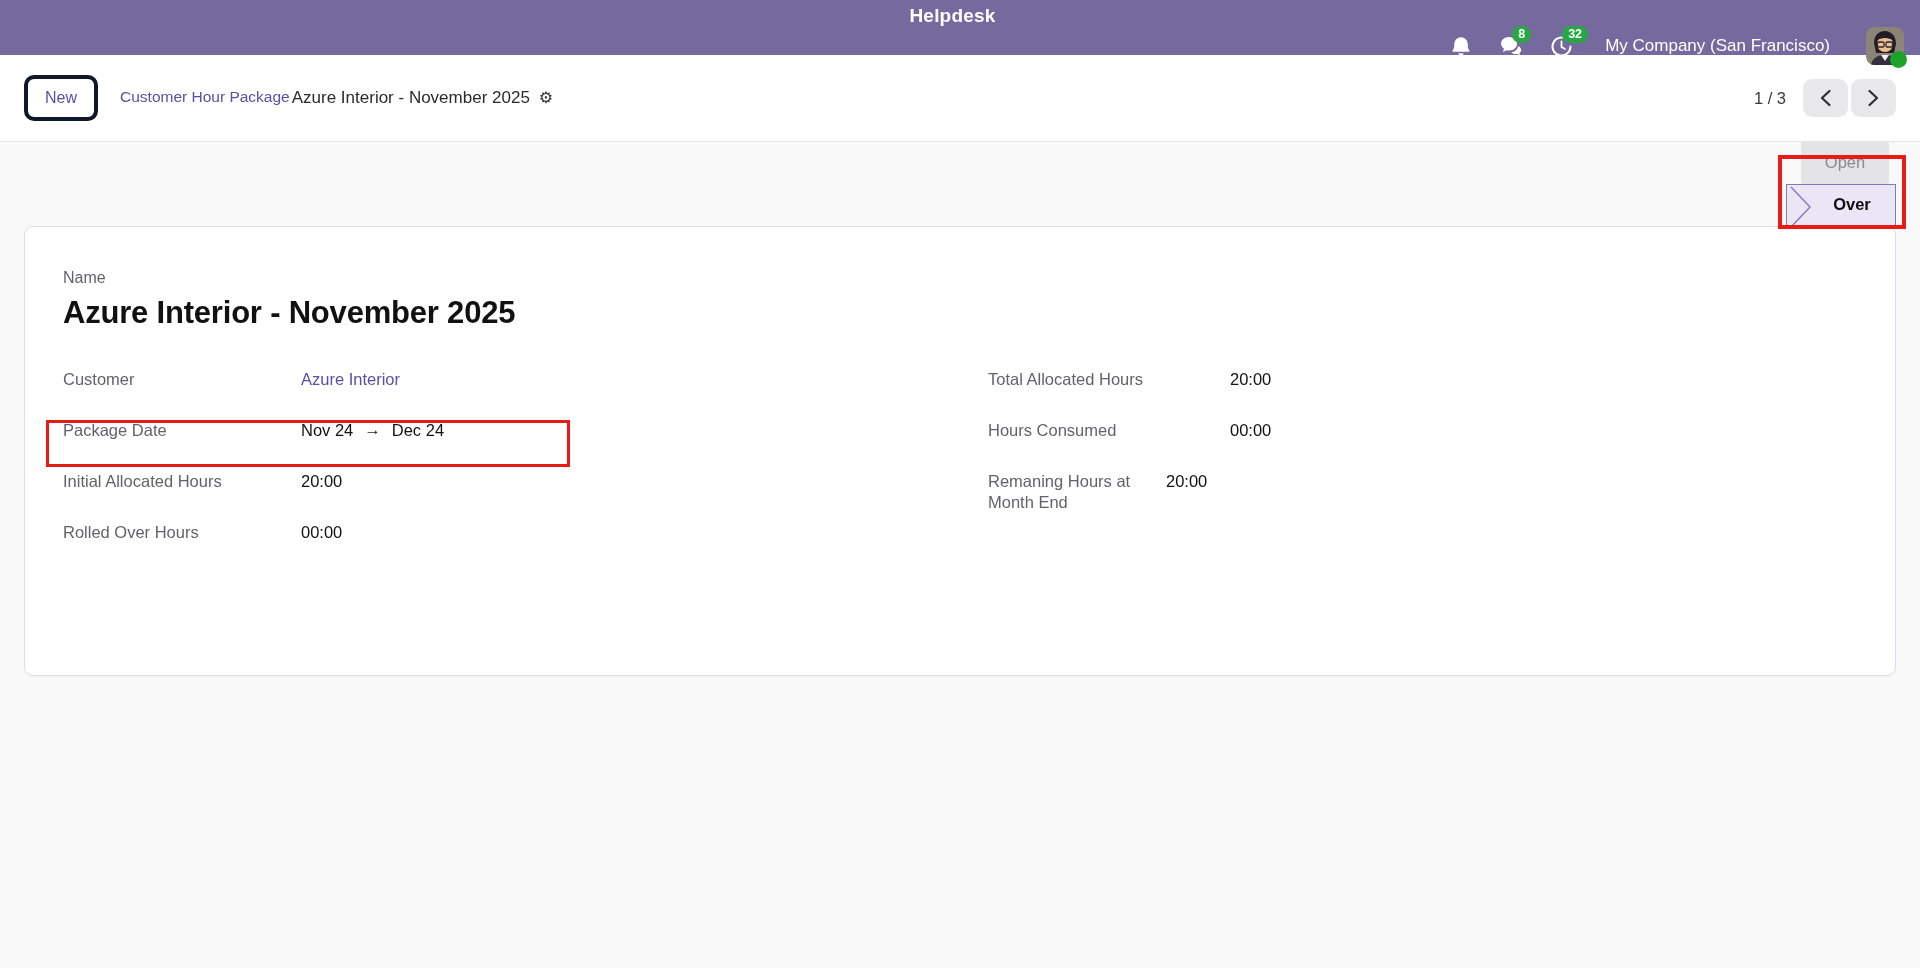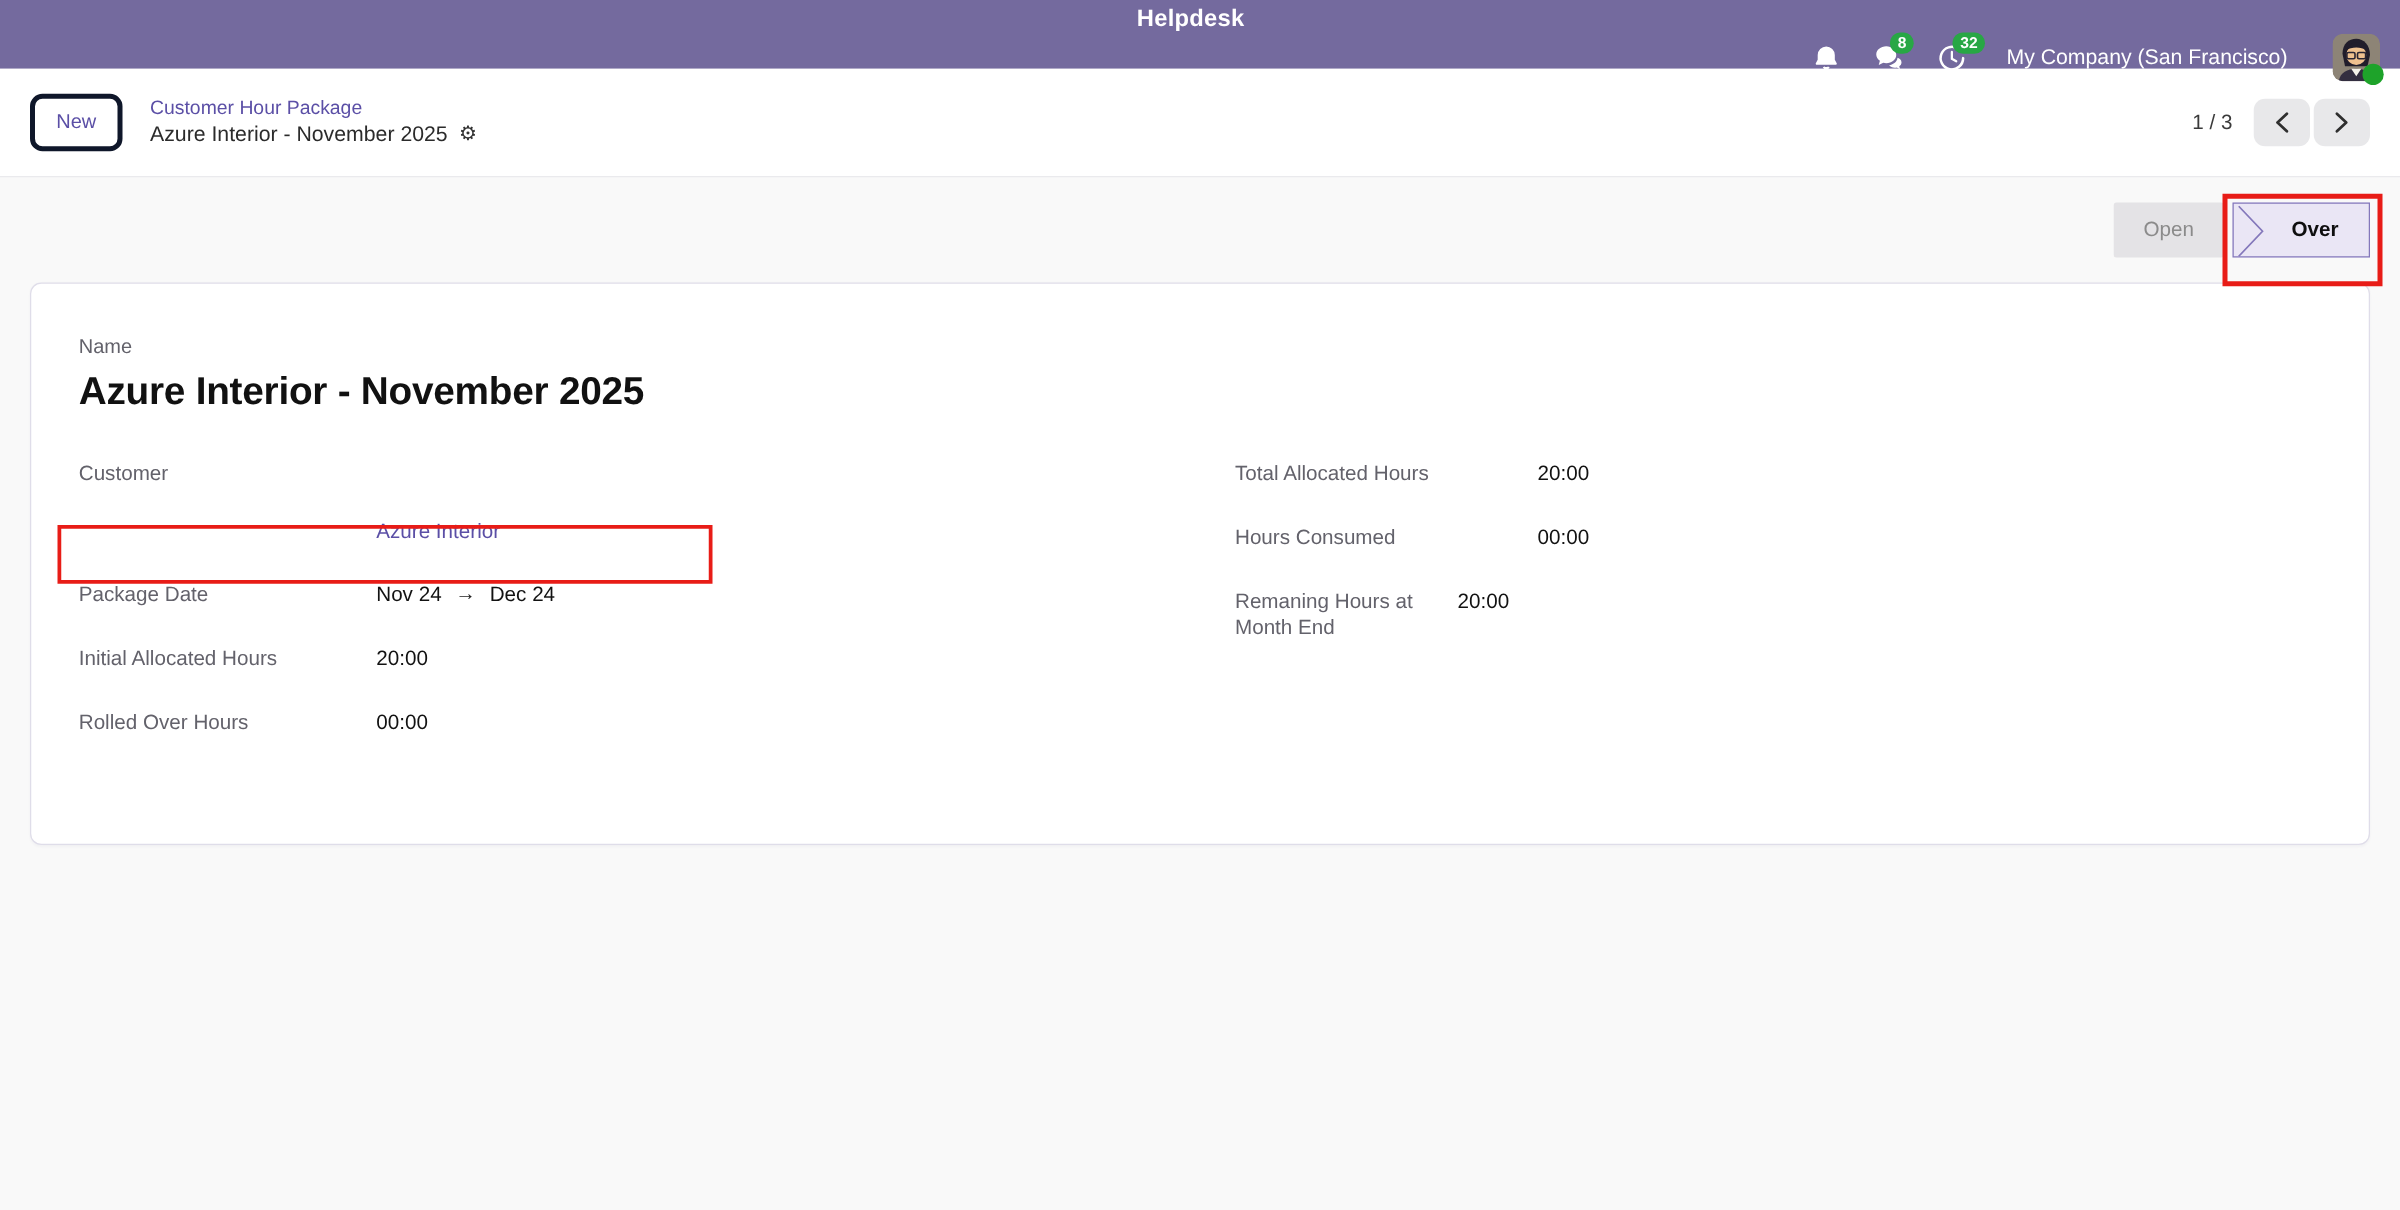--- a/index.html
+++ b/index.html
@@ -23,34 +23,34 @@
   .avatar { position:relative; width:38px; height:38px; margin-left:10px; cursor:pointer; }
   .avatar svg { border-radius:8px; display:block; }
   .presence { position:absolute; right:-3px; bottom:-3px; width:17px; height:17px;
     border-radius:50%; background:#1ea32a; }
 
   
   .control-panel { height:87px; background:#fff; border-bottom:1px solid #e4e3e8;
     display:flex; align-items:center; padding:0 24px; }
   .btn-new { border:4px solid #0f172a; color:#5b4fa6; background:#fff; font-size:16px;
     padding:10px 17px; border-radius:10px; cursor:pointer; font-family:inherit; }
-  .breadcrumbs { margin-left:22px; display:flex; flex-direction:column; gap:2px; }
+  .breadcrumbs { margin-left:22px; display:flex; flex-direction:row; gap:2px; }
   .bc-parent { color:#5b4fa6; font-size:15.5px; cursor:pointer; }
   .bc-current-row { display:flex; align-items:center; gap:9px; }
   .bc-current { color:#2b2b2b; font-size:17px; }
   .gear { color:#333; font-size:16px; cursor:pointer; line-height:1; }
   .pager { margin-left:auto; display:flex; align-items:center; gap:17px; }
   .pager-count { font-size:16.5px; color:#3a3a3a; }
   .pager-btns { display:flex; gap:3px; }
   .pager-btn { width:45px; height:38px; background:#e8e8ea; border:none; border-radius:9px;
     display:flex; align-items:center; justify-content:center; cursor:pointer; }
 
   
-  .status-row { height:84px; display:flex; align-items:center; justify-content:flex-end;
-    padding-right:24px; background:#f9f9f9; }
+  .status-row { height:84px; display:flex; align-items:flex-end; justify-content:flex-end;
+    padding-right:24px; background:#f9f9f9;flex-direction:column; }
   .sb-btn { height:44px; display:flex; align-items:center; justify-content:center;
     font-size:16.5px; cursor:pointer; }
   .sb-open { width:88px; background:#e4e3e6; color:#8b8b8b; border:none; border-radius:2px;
     margin-right:7px; font-family:inherit; }
   .sb-close { width:110px; background:#eae6f5; border:1px solid #8478bb; color:#0f0f0f;
     font-weight:700; position:relative; padding-left:22px; font-family:inherit; }
   .sb-close svg { position:absolute; left:3px; top:1px; }
 
   
   .sheet { margin:0 24px; height:450px; background:#fff; border:1px solid #dfdde9;
@@ -59,21 +59,21 @@
   .record-title { font-size:31px; font-weight:700; color:#111; margin-top:8px; letter-spacing:-.2px; }
   .fields { display:flex; margin-top:38px; }
   .col { display:flex; flex-direction:column; }
   .col-left { width:925px; }
   .row { display:flex; align-items:flex-start; min-height:20px; margin-bottom:30px; }
   .col-left .row .lbl { width:238px; }
   .col-right .row .lbl { width:242px; }
   .lbl { color:#63626b; font-size:16.5px; line-height:21px; }
   .lbl-narrow { max-width:178px; }
   .val { color:#121212; font-size:16.5px; line-height:21px; }
-  .val-link { color:#5b4fa6; cursor:pointer;margin-top:46px; }
+  .val-link { color:#5b4fa6; cursor:pointer; }
   .date-arrow { font-weight:700; color:#222; margin:0 11px; font-size:16.5px; }
 
   
   .anno { position:absolute; border:4px solid #e81c17; z-index:10; pointer-events:none;
     background:transparent; }
   .anno-date { left:46px; top:420px; width:524px; height:47px; border-width:3px; }
   .anno-close { left:1778px; top:155px; width:128px; height:74px; }
 </style>
 </head>
 <body>

